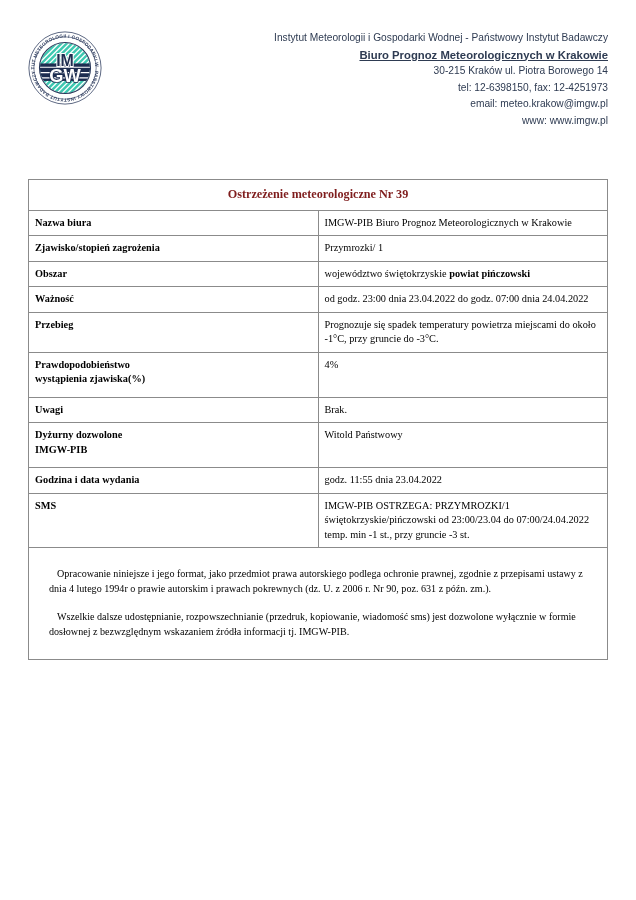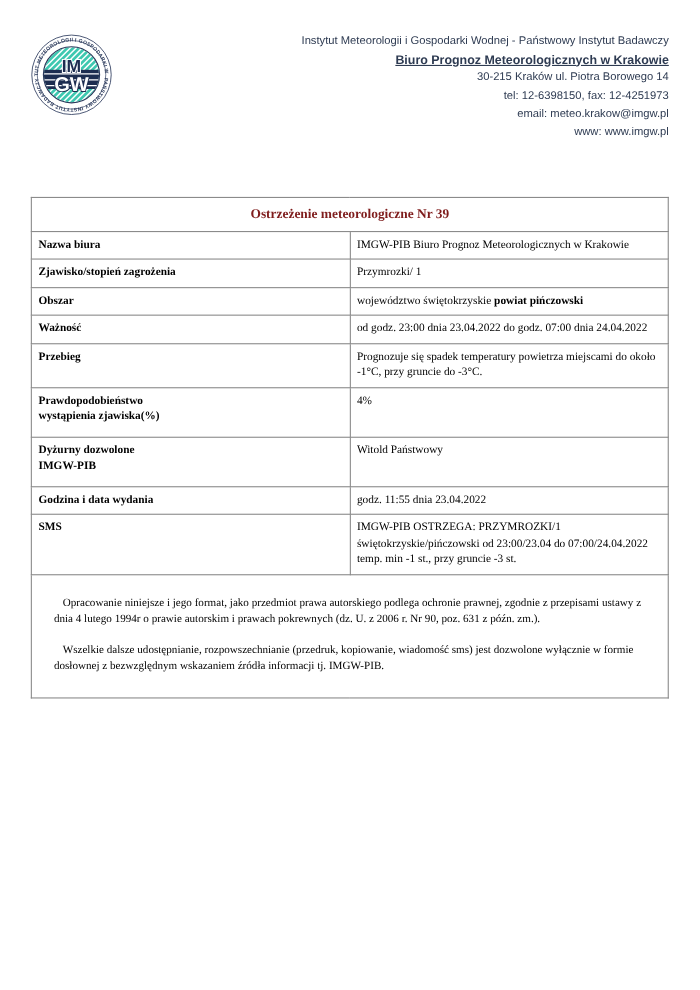--- a/index.html
+++ b/index.html
@@ -207,20 +207,24 @@
       <tr>
         <td class="label">Przebieg</td>
         <td>Prognozuje się spadek temperatury powietrza miejscami do około -1°C, przy gruncie do -3°C.</td>
       </tr>
 
       <tr class="row-tall">
         <td class="label"><span>Prawdopodobieństwo</span><br><span>wystąpienia zjawiska(%)</span></td>
         <td>4%</td>
       </tr>
 
+      <tr>
+        <td class="label">Uwagi</td>
+        <td>Brak.</td>
+      </tr>
 
       <tr class="row-tall">
         <td class="label"><span>Dyżurny dozwolone</span><br><span>IMGW-PIB</span></td>
         <td>Witold Państwowy</td>
       </tr>
 
       <tr>
         <td class="label">Godzina i data wydania</td>
         <td>godz. 11:55 dnia 23.04.2022</td>
       </tr>

